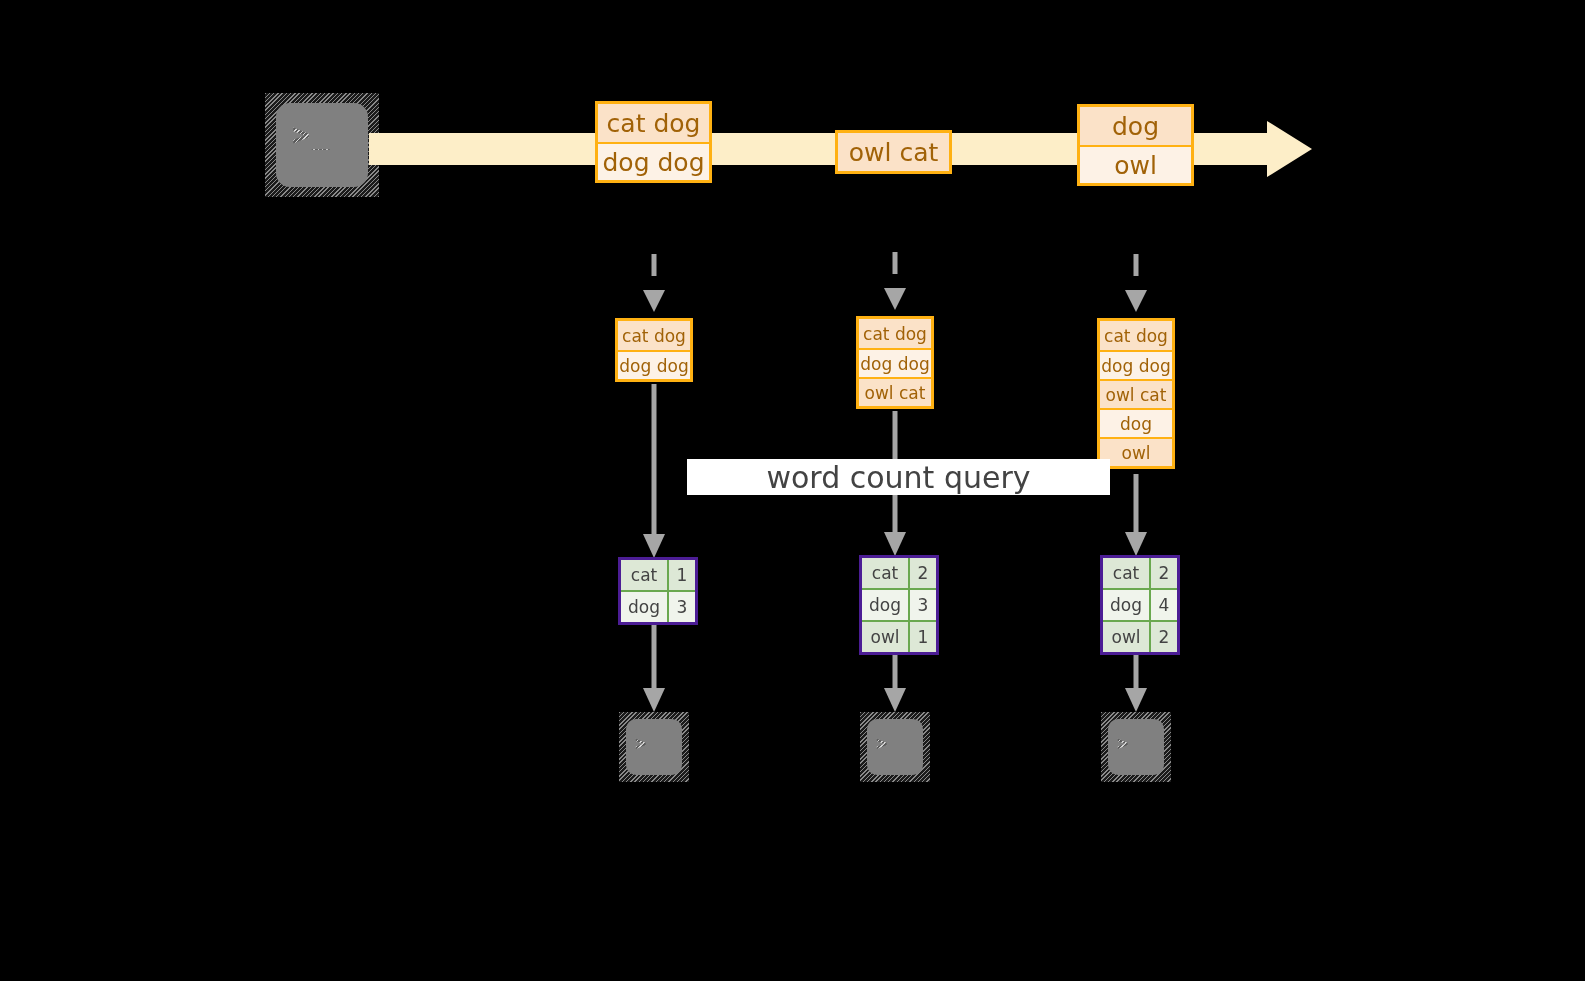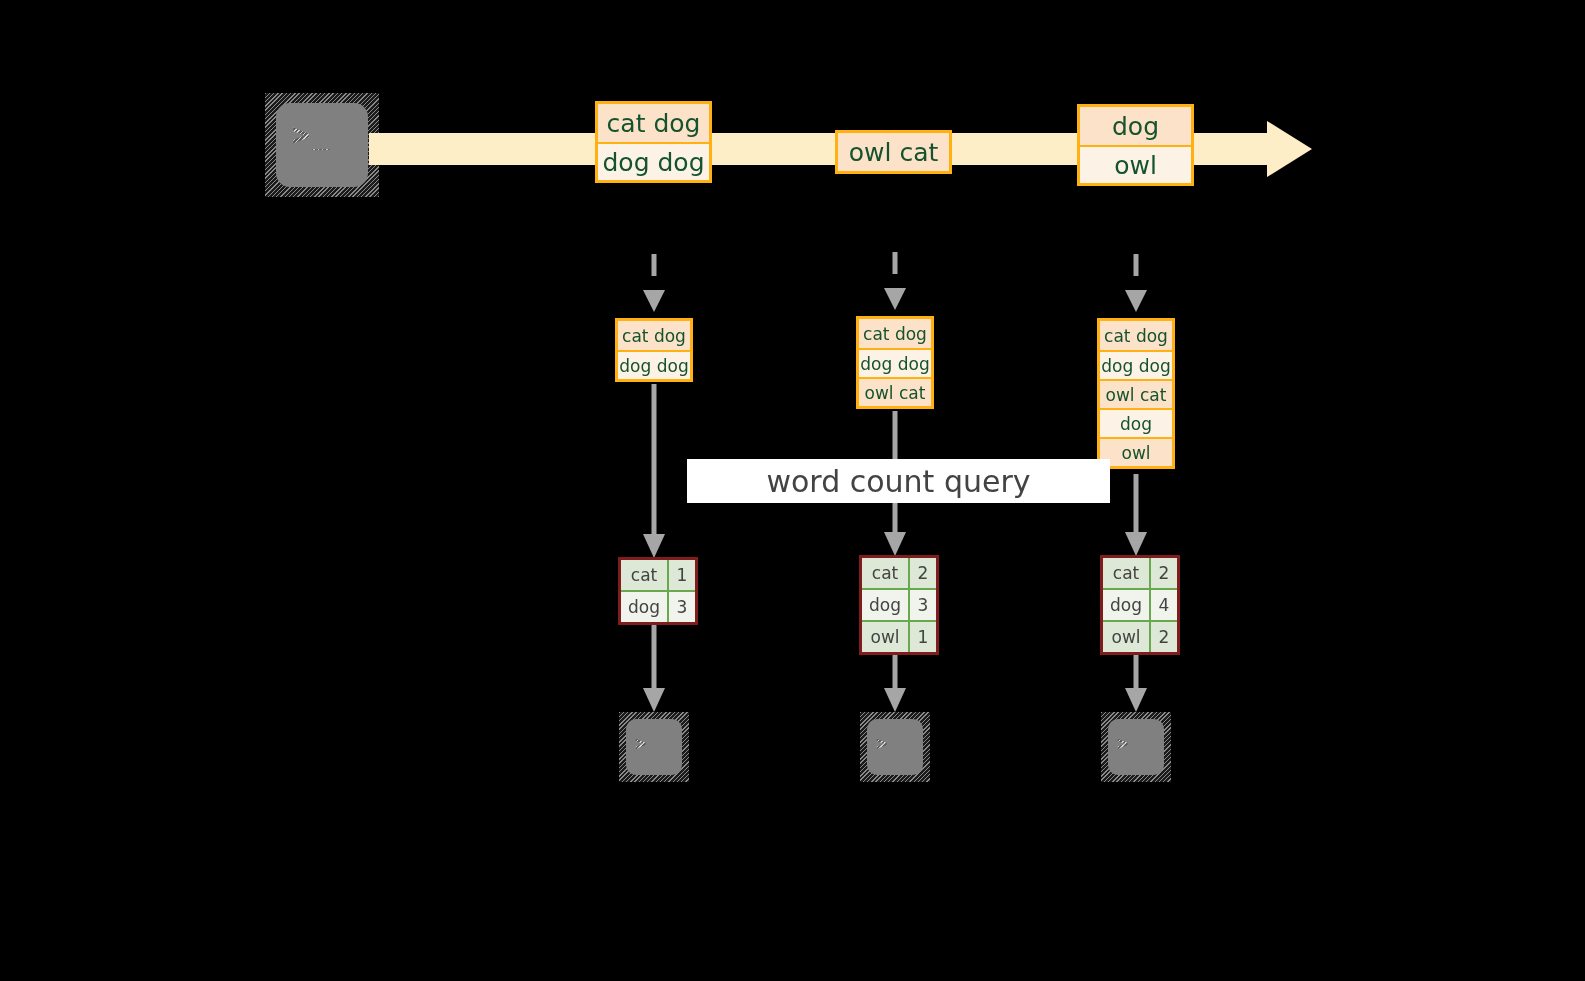--- a/index.html
+++ b/index.html
@@ -82,21 +82,21 @@
     position: absolute;
     box-sizing: border-box;
     border: 3px solid #ffb112;
     background: #fce7cd;
   }
   .record-box .row {
     box-sizing: border-box;
     display: flex;
     align-items: center;
     justify-content: center;
-    color: #14532d;
+    color: #a16207;
     white-space: nowrap;
   }
   .record-box .row.odd  { background: #fbe2c8; }
   .record-box .row.even { background: #fdf2e6; }
   .record-box .row + .row { border-top: 2px solid #ffb112; text-align: right; }
 
   
   .record-box.stream { z-index: 6; }
   .record-box.stream .row {
     height: 38px;
@@ -116,21 +116,21 @@
     min-width: 62px;
   }
   #rec-stack-1 { left: 615px; top: 318px; width: 78px; }
   #rec-stack-2 { left: 856px; top: 316px; width: 78px; }
   #rec-stack-3 { left: 1097px; top: 318px; width: 78px; }
 
   
   .result-table {
     position: absolute;
     box-sizing: border-box;
-    border: 3px solid #7f1d1d;
+    border: 3px solid #4c1d95;
     background: #e2ebdc;
     z-index: 6;
   }
   .result-table .trow {
     display: flex;
     height: 30px;
   }
   .result-table .trow + .trow { border-top: 2px solid #6aa84f; }
   .result-table .tcell {
     box-sizing: border-box;
@@ -159,21 +159,21 @@
     z-index: 3;
   }
   .connector svg { display: block; }
 
   
   #query-band {
     position: absolute;
     left: 687px;
     top: 459px;
     width: 423px;
-    height: 44px;
+    height: 36px;
     background: #ffffff;
     display: flex;
     align-items: center;
     justify-content: center;
     z-index: 8;
   }
   #query-band .label {
     font-size: 30px;
     color: #434343;
     white-space: nowrap;

